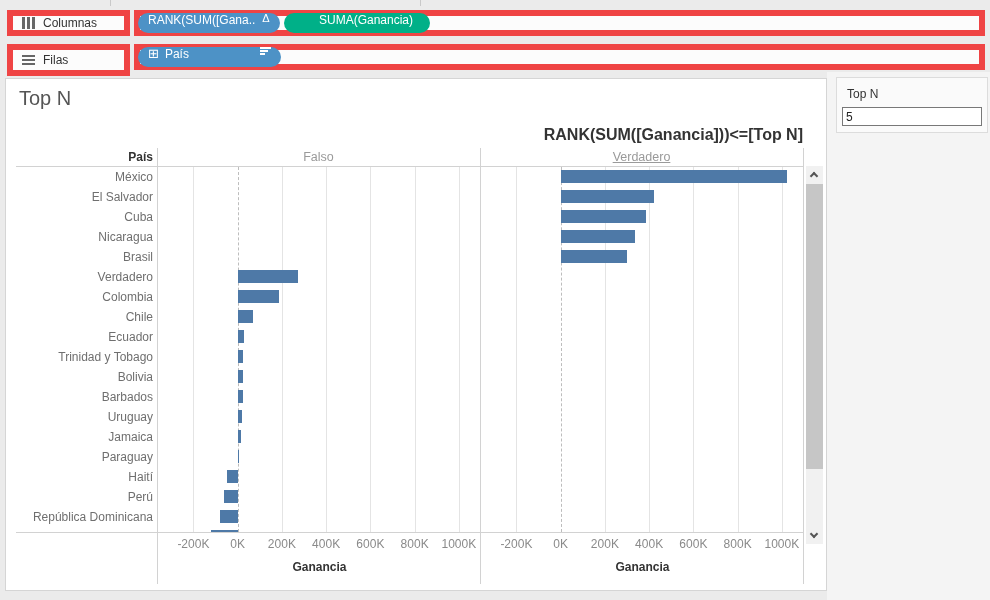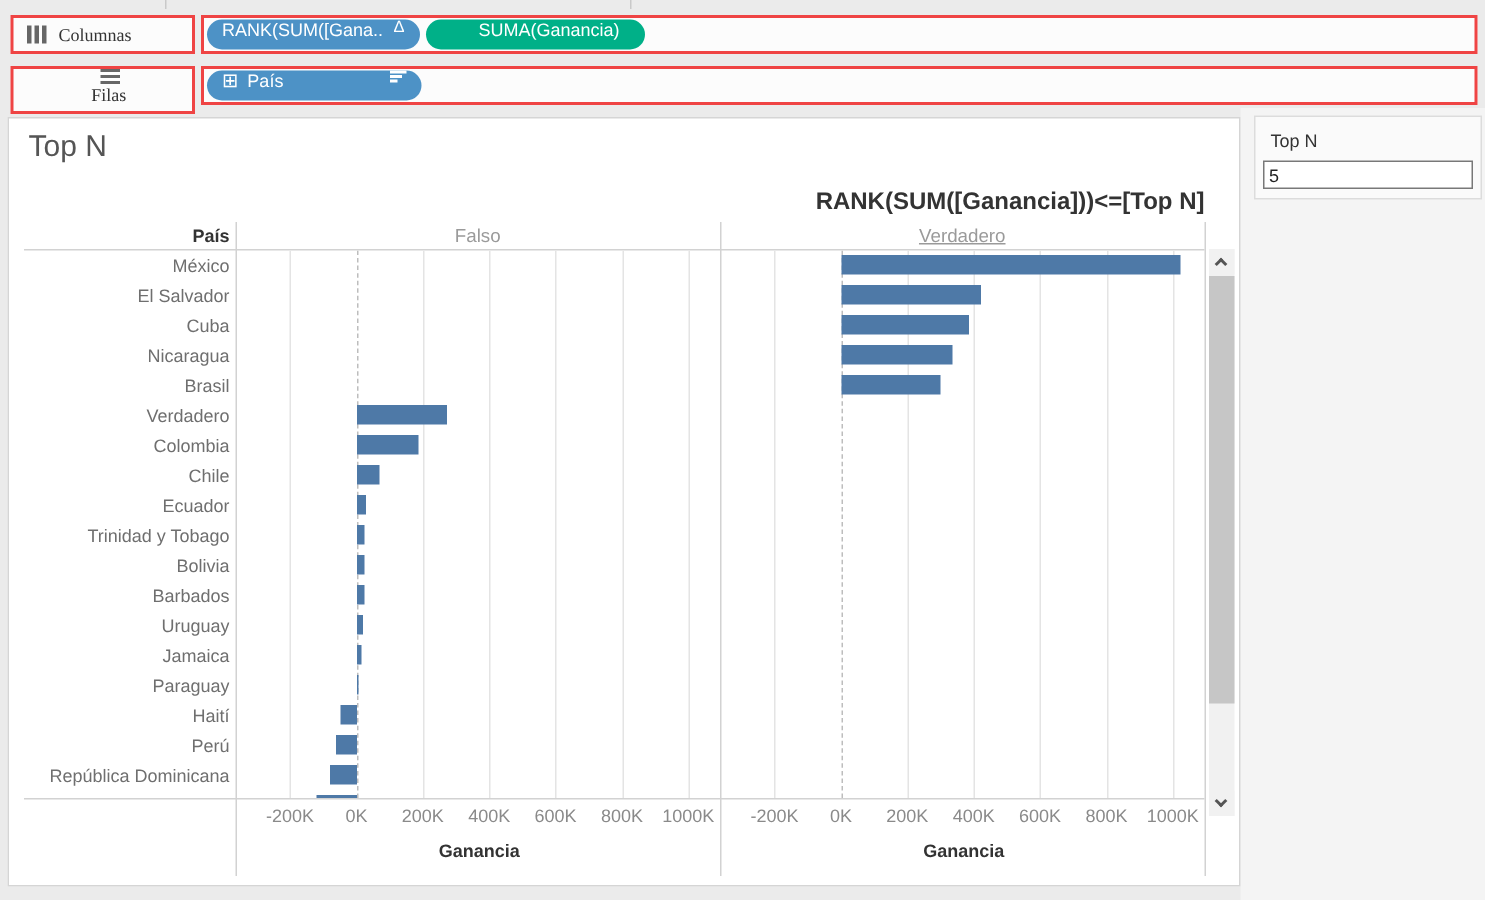--- a/index.html
+++ b/index.html
@@ -5,22 +5,22 @@
   html,body{margin:0;padding:0;}
   body{
     width:990px;height:600px;overflow:hidden;
     font-family:"Liberation Sans","DejaVu Sans",sans-serif;
     background:#ebebeb;position:relative;
     -webkit-font-smoothing:antialiased;
   }
 
   
   .shelf-box{
-    position:absolute;background:#fcfcfc;border:2px solid #ef4444;
-    box-sizing:border-box;display:flex;align-items:center;font-family:Liberation Serif, serif;
+    position:absolute;background:#fcfcfc;border:6px solid #ef4444;
+    box-sizing:border-box;display:flex;align-items:center;
   }
   .shelf-label{color:#333;font-size:12px;margin-left:8px;}
   .icon-cols{display:flex;gap:2px;margin-left:9px;}
   .icon-cols span{width:3px;height:12px;background:#666;display:block;}
   .icon-rows{display:flex;flex-direction:column;gap:2px;margin-left:9px;}
   .icon-rows span{width:13px;height:2px;background:#666;display:block;}
   .topstrip-line{position:absolute;top:0;width:1px;height:6px;background:#c9c9c9;}
 
   .pill{
     position:absolute;height:20px;border-radius:10px;box-sizing:border-box;
@@ -131,21 +131,21 @@
 </div>
 <div class="shelf-box" style="left:134px;top:10px;width:851px;height:26px;"></div>
 <div class="pill blue" style="left:138px;top:13px;width:142px;">
   <span>RANK(SUM([Gana..</span>
   <span class="delta">Δ</span>
 </div>
 <div class="pill green" style="left:284px;top:13px;width:146px;justify-content:center;">
   <span>SUMA(Ganancia)</span>
 </div>
 
-<div class="shelf-box" style="left:7px;top:44px;width:123px;height:32px;flex-direction:column;">
+<div class="shelf-box" style="left:7px;top:44px;width:123px;height:32px;">
   <span class="icon-rows">
       <span></span>
       <span></span>
       <span></span>
     </span>
   <span class="shelf-label">Filas</span>
 </div>
 <div class="shelf-box" style="left:134px;top:44px;width:851px;height:26px;"></div>
 <div class="pill blue" style="left:138px;top:47px;width:143px;">
   <span class="expand">⊞</span>

